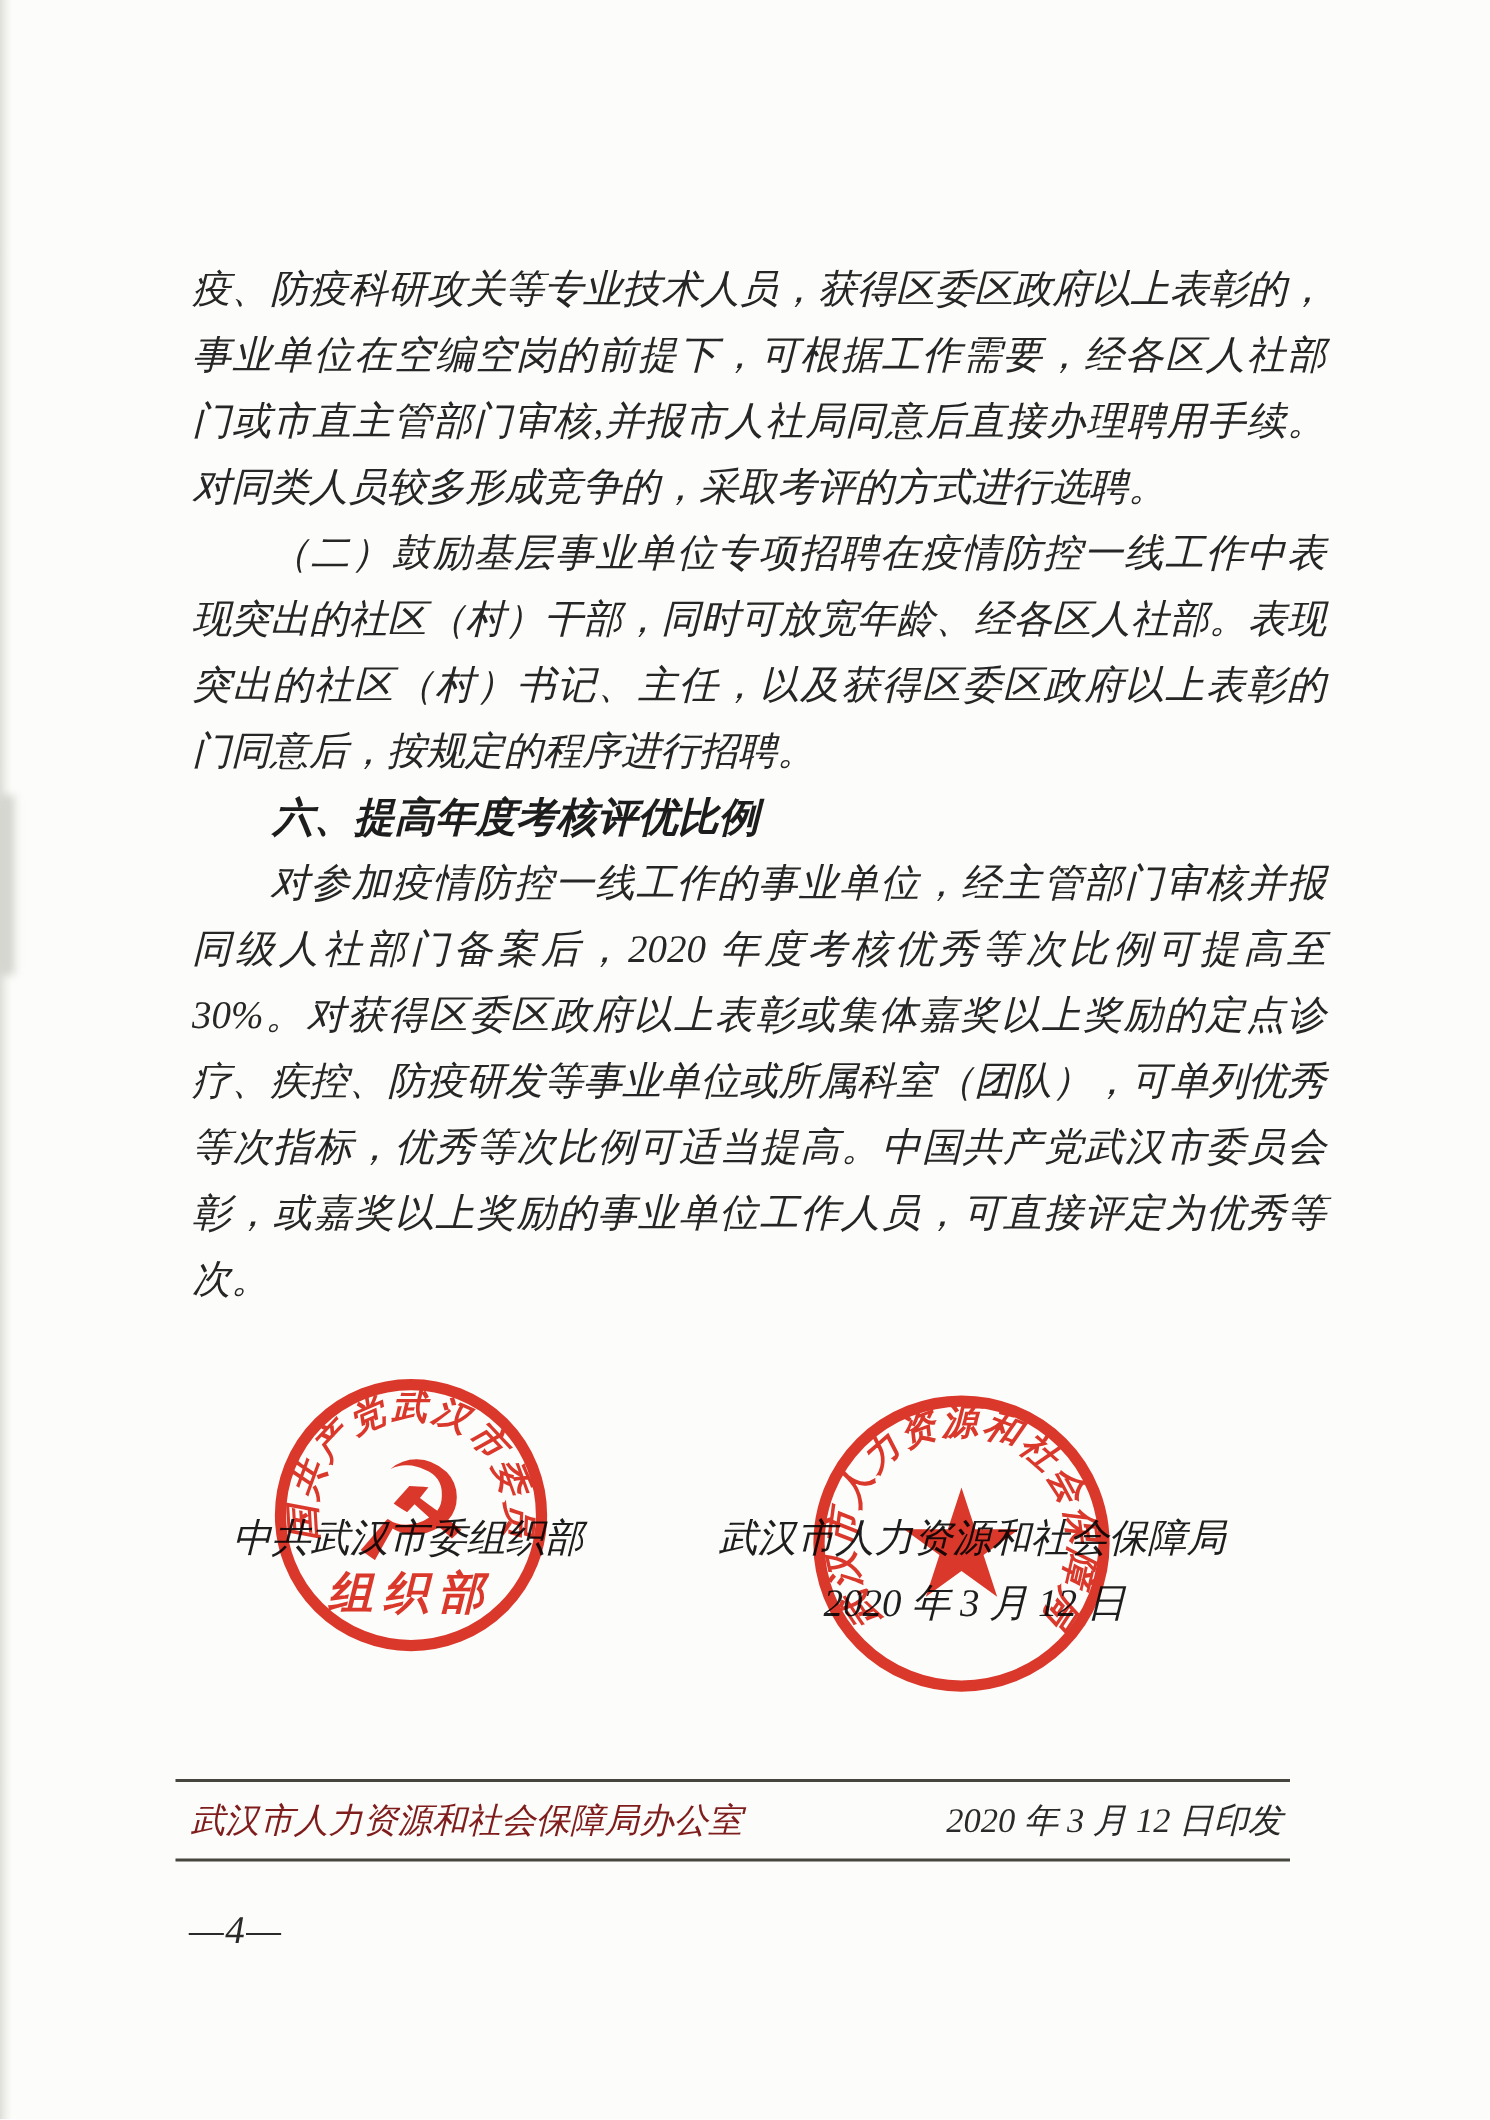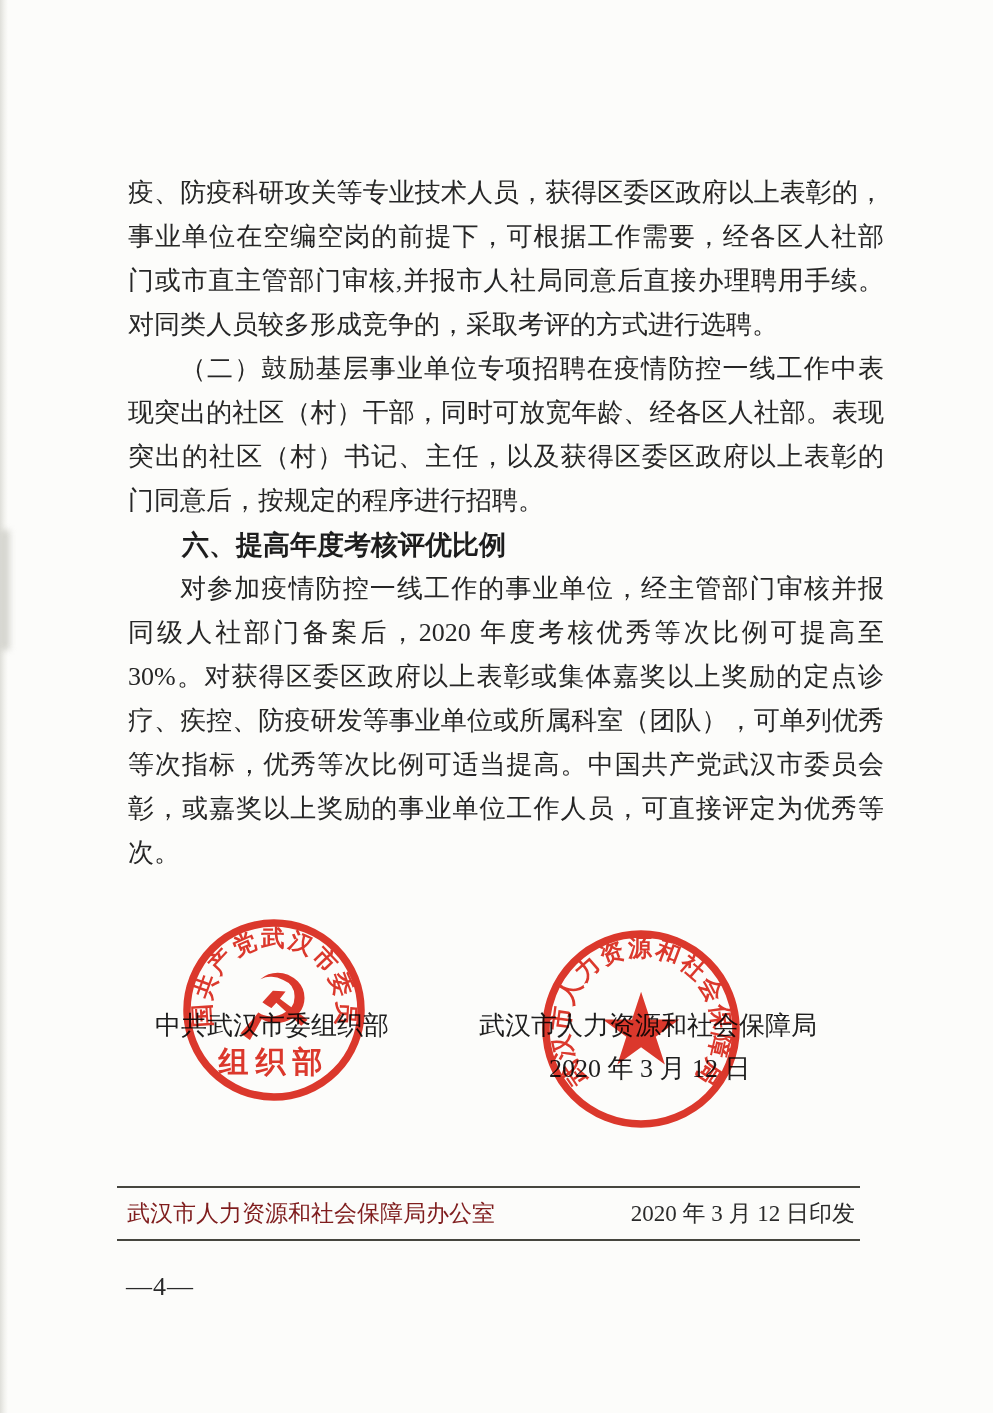--- a/index.html
+++ b/index.html
@@ -4,20 +4,21 @@
 <style>
   * { margin:0; padding:0; box-sizing:border-box; }
   html,body { background:#ffffff; }
   .page {
     position:relative;
     width:993px; height:1413px;
     background:#fcfcfa;
     overflow:hidden;
     font-family:"Liberation Serif","DejaVu Serif",serif;
     color:#232323;
+    font-style:italic;
   }
   
   .scan-edge {
     position:absolute; left:0; top:0; width:8px; height:100%;
     background:linear-gradient(to right,#d8d8d2,#efefeb 55%,rgba(255,255,255,0));
     opacity:.8;
   }
   .scan-smudge {
     position:absolute; left:0; top:530px; width:10px; height:120px;
     background:#c8c8c1; filter:blur(3px); opacity:.7;

